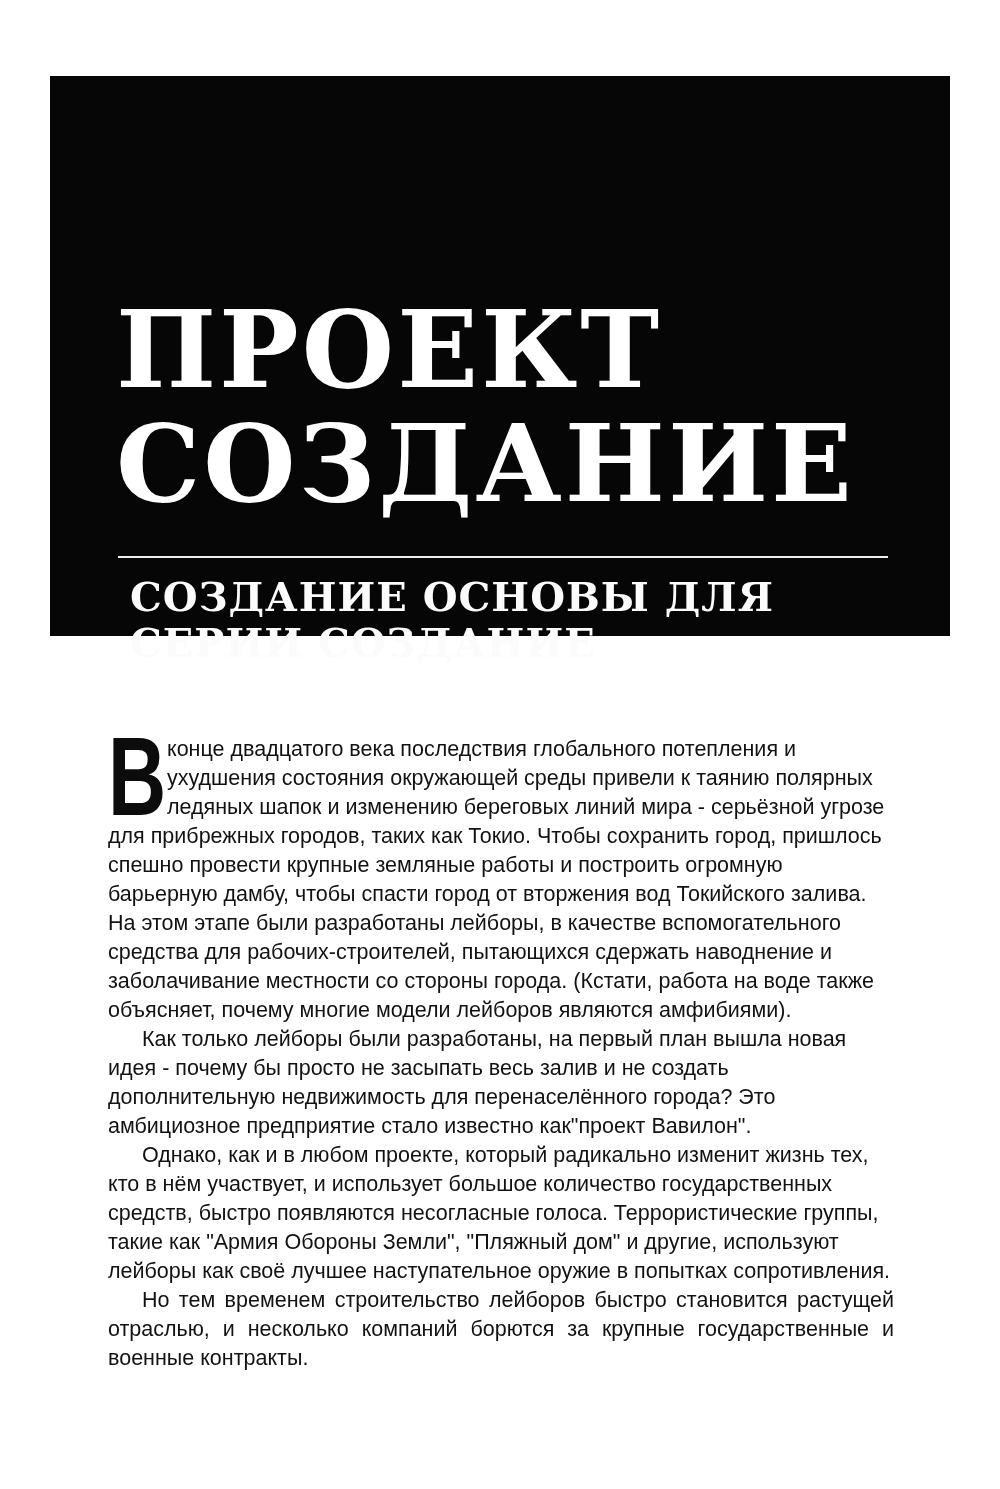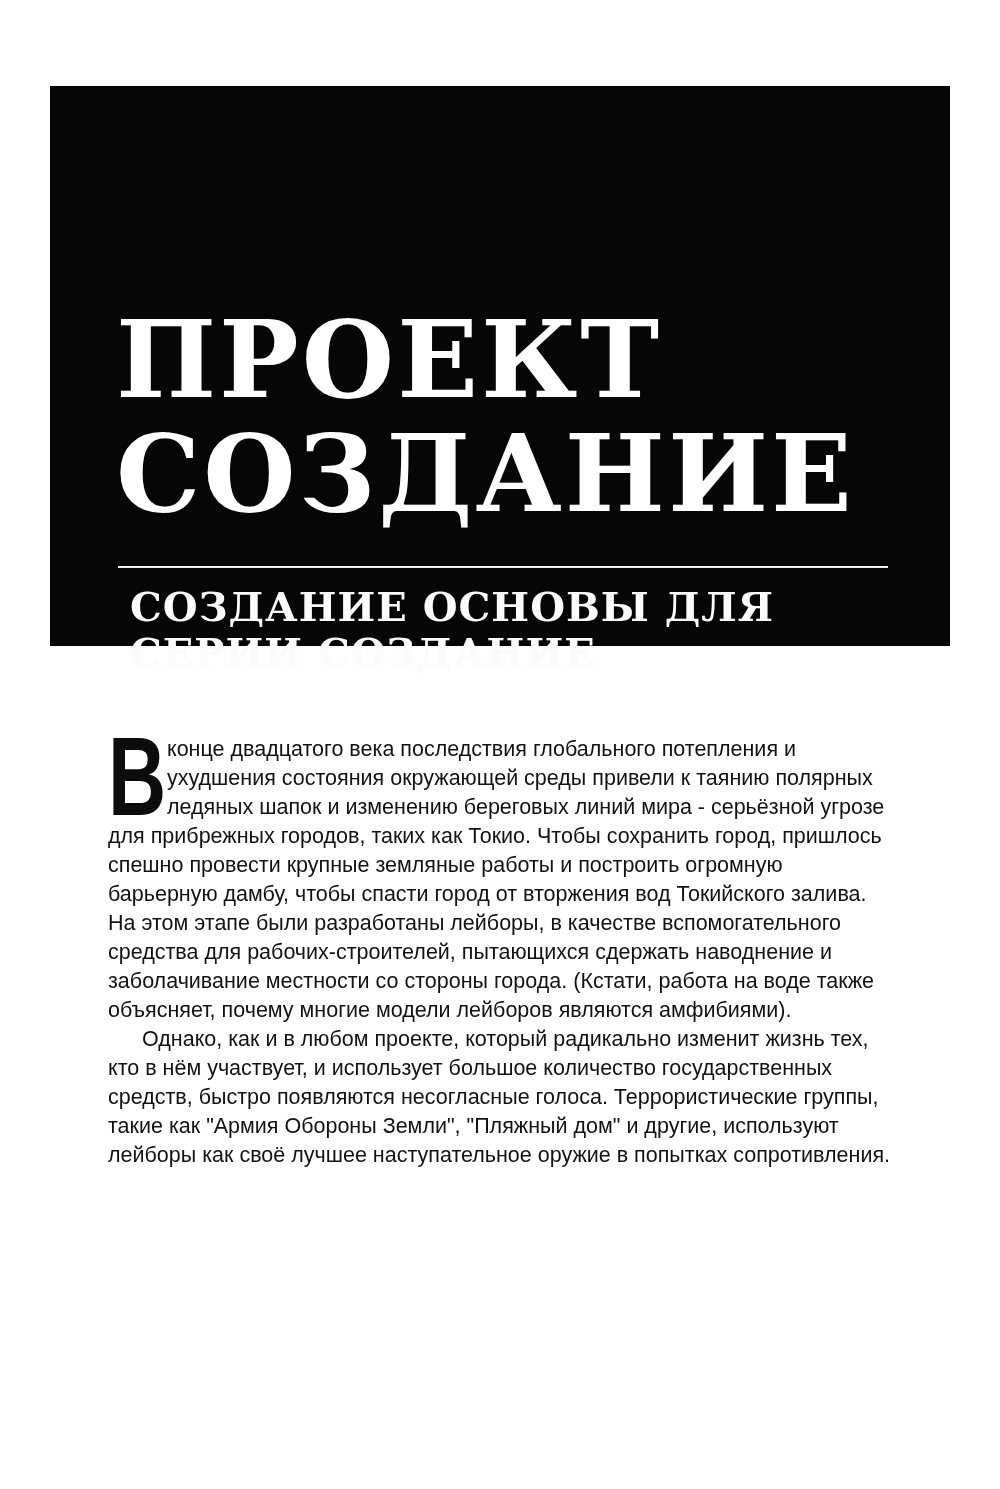--- a/index.html
+++ b/index.html
@@ -13,21 +13,21 @@
     height: 1489px;
     background: #ffffff;
     overflow: hidden;
     font-family: "Liberation Sans", sans-serif;
   }
 
   
   .hero {
     position: absolute;
     left: 50px;
-    top: 86px;
+    top: 76px;
     width: 900px;
     height: 560px;
     background: #060606;
   }
   .hero-title {
     position: absolute;
     left: 66px;
     top: 217px;
     margin: 0;
     color: #ffffff;
@@ -105,16 +105,18 @@
     <h2 class="hero-subtitle">
       <span class="line">СОЗДАНИЕ ОСНОВЫ ДЛЯ</span>
       <span class="line">СЕРИИ СОЗДАНИЕ</span>
     </h2>
   </header>
 
   <main class="article">
     <p>
       <span class="dropcap">В</span><span>конце двадцатого века последствия глобального потепления и ухудшения состояния окружающей среды привели к таянию полярных ледяных шапок и изменению береговых линий мира - серьёзной угрозе для прибрежных городов, таких как Токио. Чтобы сохранить город, пришлось спешно провести крупные земляные работы и построить огромную барьерную дамбу, чтобы спасти город от вторжения вод Токийского залива. На этом этапе были разработаны лейборы, в качестве вспомогательного средства для рабочих-строителей, пытающихся сдержать наводнение и заболачивание местности со стороны города. (Кстати, работа на воде также объясняет, почему многие модели лейборов являются амфибиями).</span>
     </p>
+    <p class="para-indent">Как только лейборы были разработаны, на первый план вышла новая идея - почему бы просто не засыпать весь залив и не создать дополнительную недвижимость для перенаселённого города? Это амбициозное предприятие стало известно как"проект Вавилон".</p>
     <p class="para-indent">Однако, как и в любом проекте, который радикально изменит жизнь тех, кто в нём участвует, и использует большое количество государственных средств, быстро появляются несогласные голоса. Террористические группы, такие как "Армия Обороны Земли", "Пляжный дом" и другие, используют лейборы как своё лучшее наступательное оружие в попытках сопротивления.</p>
+    <p class="para-indent para-justify">Но тем временем строительство лейборов быстро становится растущей отраслью, и несколько компаний борются за крупные государственные и военные контракты.</p>
   </main>
 
 </div>
 
 </body></html>

